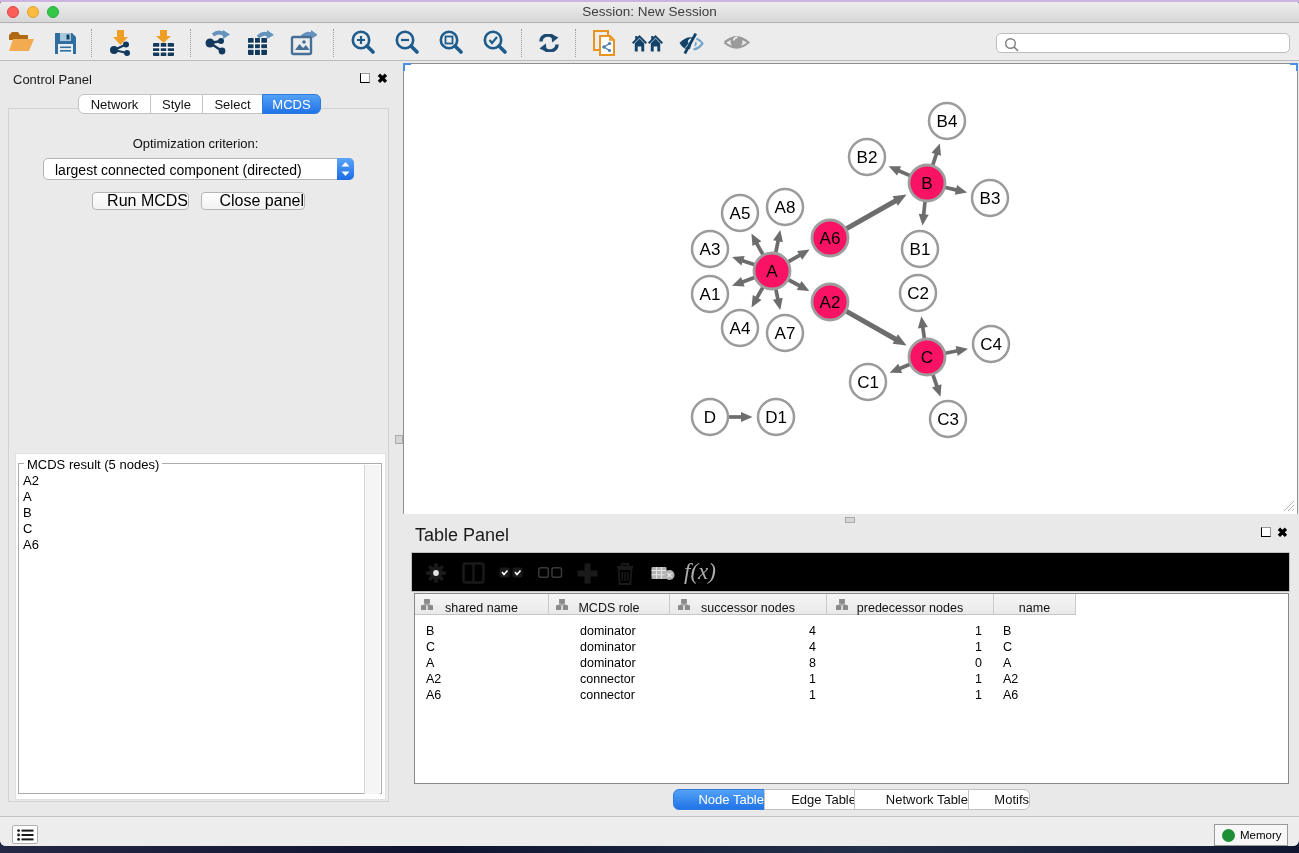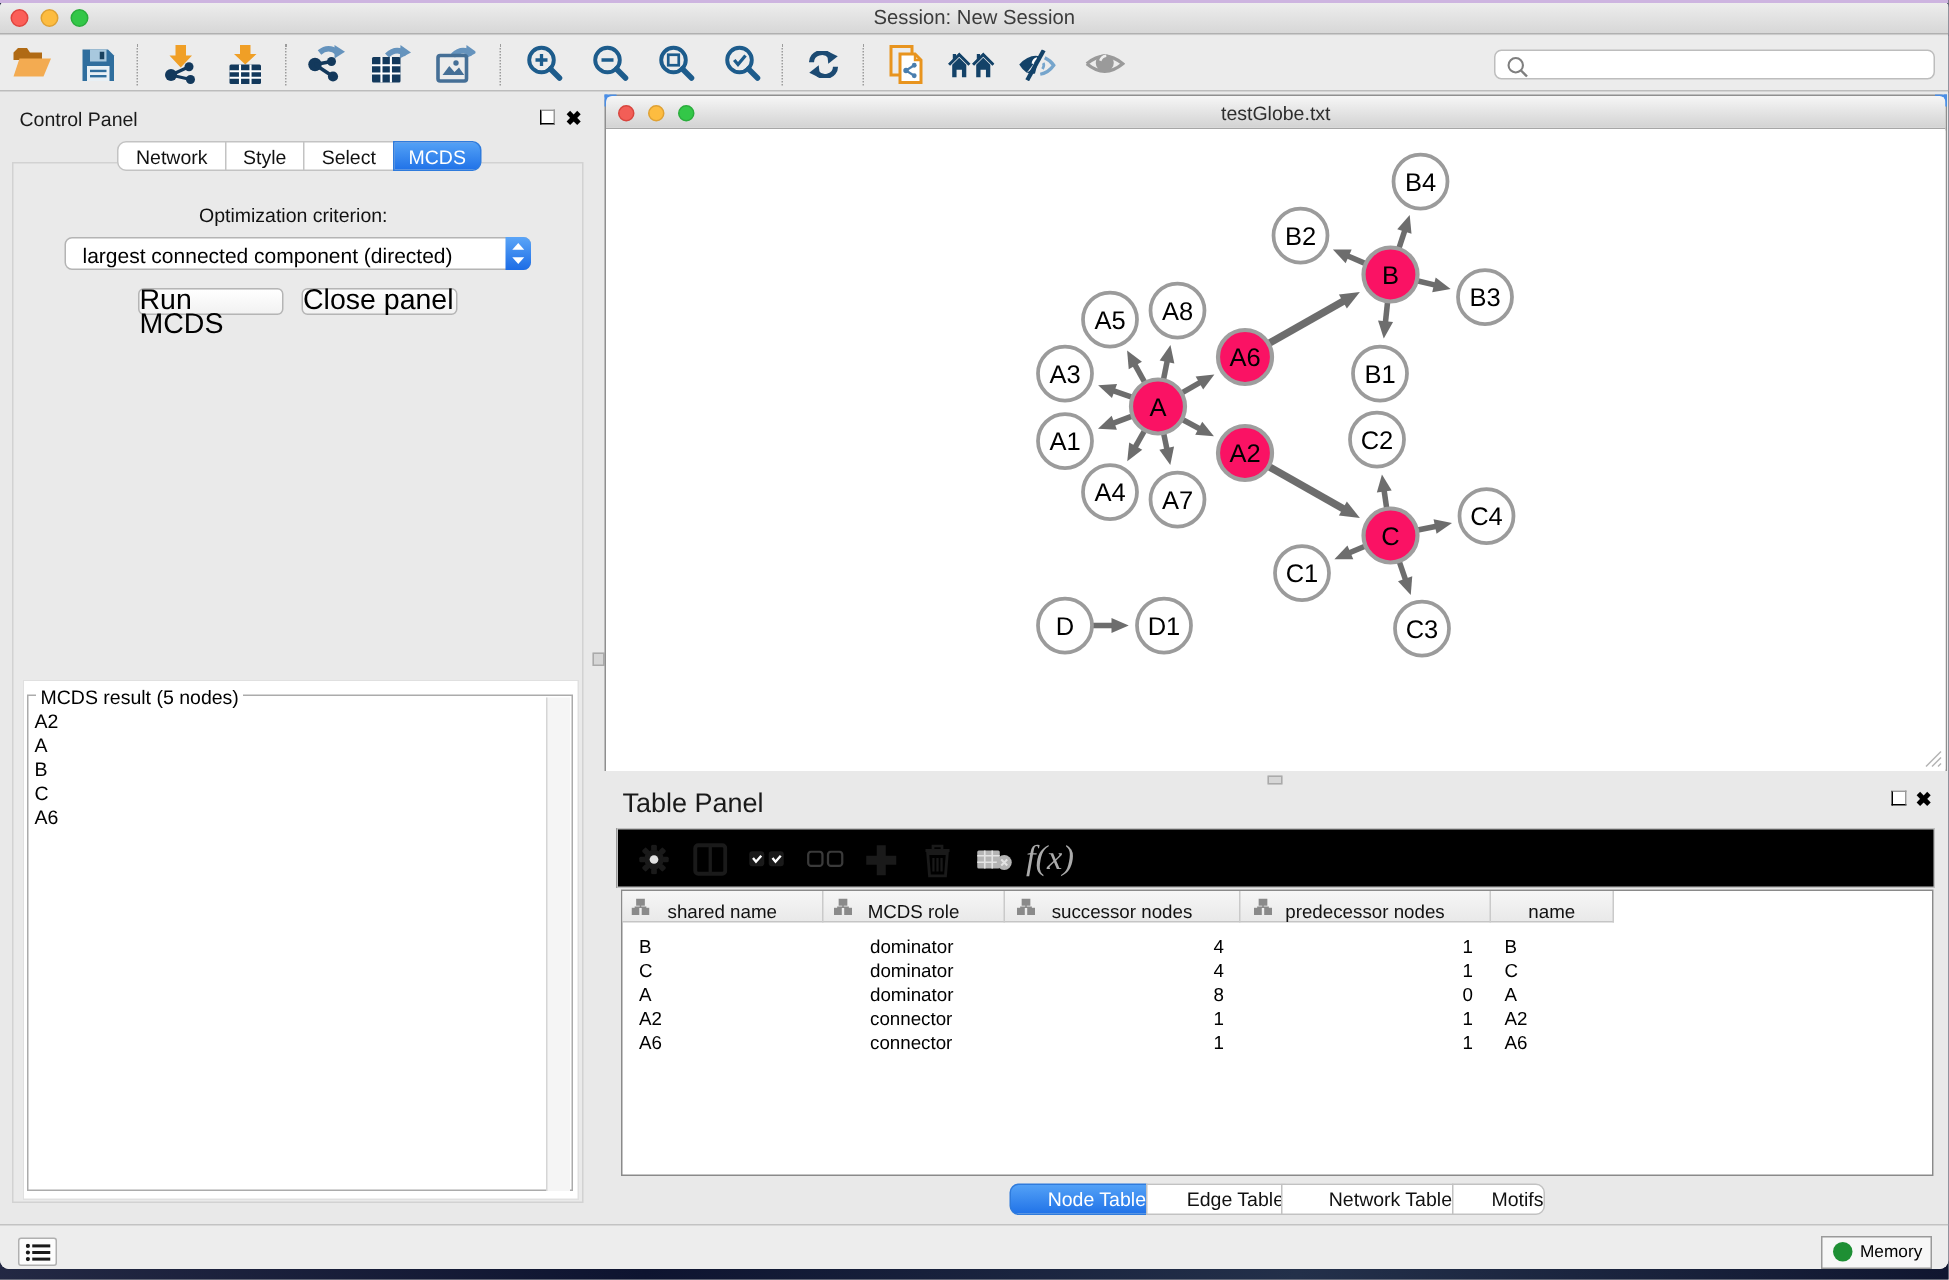--- a/index.html
+++ b/index.html
@@ -20,21 +20,21 @@
 .floaticon{position:absolute;width:10px;height:10px;border:1.5px solid #000;border-top-color:#9a9a9a;border-right-color:#9a9a9a;background:#fff}
 .xicon{position:absolute;font-size:13px;color:#000;font-weight:bold;line-height:10px}
 #cptabs{position:absolute;left:78px;top:32px;height:20px}
 .tab{position:absolute;top:0;height:20px;background:#fff;border:1px solid #c3c3c3;font-size:13px;color:#111;text-align:center;line-height:19px}
 .tabsel{background:linear-gradient(#53a1f6,#2173e8);color:#fff;border-color:#2f7bdc}
 #cppanel{position:absolute;left:8px;top:46px;width:381px;height:694px;border:1px solid #d2d2d2;background:#eaeaea}
 #optlabel{position:absolute;left:0;top:74px;width:391px;text-align:center;font-size:13px;color:#111}
 #dropdown{position:absolute;left:43px;top:96px;width:311px;height:22px;background:#fff;border:1px solid #b4b4b4;border-radius:5px}
 #dropdown .dtext{position:absolute;left:11px;top:3px;font-size:14px;color:#000}
 #stepper{position:absolute;right:-1px;top:-1px;width:17px;height:22px;background:linear-gradient(#5ba5f7,#1c6ce6);border-radius:0 5px 5px 0}
-.btn{position:absolute;height:18px;background:linear-gradient(#ffffff,#f2f2f2);border:1px solid #b5b5b5;border-radius:4px;font-size:19px;color:#000;text-align:left;line-height:16px}
+.btn{position:absolute;height:18px;background:linear-gradient(#ffffff,#f2f2f2);border:1px solid #b5b5b5;border-radius:4px;font-size:16px;color:#000;text-align:right;line-height:16px}
 #mcdsbox{position:absolute;left:15px;top:391px;width:371px;height:347px;background:#fff;border:1px solid #e0e0e0}
 #fieldset{position:absolute;left:2px;top:9px;width:364px;height:331px;border:1px solid #ababab}
 #legend{position:absolute;left:5px;top:-7px;background:#fff;padding:0 3px;font-size:13px;color:#000}
 #mcdslist{position:absolute;left:4px;top:9px;font-size:13px;color:#000;line-height:16px}
 #mcdstrack{position:absolute;right:1px;top:1px;width:16px;height:329px;background:#f5f5f5;border-left:1px solid #d5d5d5}
 
 #netwin{position:absolute;left:403px;top:1px;width:895px;height:451px;background:#fff;border:1px solid #8f8f8f;border-radius:4px 4px 0 0}
 #nettitle{position:absolute;left:0;top:0;width:100%;height:22px;background:linear-gradient(#f6f6f6,#d3d3d3);border-bottom:1px solid #a6a6a6;border-radius:4px 4px 0 0}
 #nettitletext{position:absolute;left:0;top:4px;width:100%;text-align:center;font-size:13px;color:#2d2d2d}
 #netcanvas{position:absolute;left:0;top:23px;width:893px;height:427px;background:#fff}
@@ -217,26 +217,20 @@
             <div id="legend">MCDS result (5 nodes)</div>
         <div id="mcdslist">A2<br>A<br>B<br>C<br>A6</div>
         <div id="mcdstrack"></div>
       </div>
     </div>
     <div class="handle" style="left:395px;top:373px;width:8px;height:9px"></div>
     <div class="handle" style="left:845px;top:455px;width:10px;height:6px"></div>
     <div id="netwin">
           <div style="position:absolute;left:-1px;top:-1px;width:8px;height:8px;border-left:2px solid #4b8ee5;border-top:2px solid #4b8ee5"></div>
           <div style="position:absolute;right:-1px;top:-1px;width:8px;height:8px;border-right:2px solid #4b8ee5;border-top:2px solid #4b8ee5"></div>
-      <div id="nettitle">
-        <div class="tl" style="left:8px;top:6px;width:11px;height:11px;background:#f25e57;border:0.5px solid #d8453e"></div>
-        <div class="tl" style="left:28px;top:6px;width:11px;height:11px;background:#fdbc40;border:0.5px solid #dfa133"></div>
-        <div class="tl" style="left:48px;top:6px;width:11px;height:11px;background:#33c748;border:0.5px solid #2aad3c"></div>
-        <div id="nettitletext">testGlobe.txt</div>
-      </div>
       <div id="netcanvas">
             <svg id="graph" width="894" height="427" style="position:absolute;left:0;top:0">
               <line x1="353.0" y1="189.6" x2="337.9" y2="195.2" stroke="#6d6d6d" stroke-width="3.7"></line>
               <polygon points="328.0,198.8 337.1,190.1 340.6,199.5" fill="#6d6d6d"></polygon>
               <line x1="352.9" y1="178.6" x2="338.0" y2="173.4" stroke="#6d6d6d" stroke-width="3.7"></line>
               <polygon points="328.1,169.9 340.7,169.0 337.3,178.4" fill="#6d6d6d"></polygon>
               <line x1="360.3" y1="170.0" x2="352.4" y2="155.8" stroke="#6d6d6d" stroke-width="3.7"></line>
               <polygon points="347.4,146.6 357.3,154.2 348.5,159.1" fill="#6d6d6d"></polygon>
               <line x1="371.2" y1="168.3" x2="374.2" y2="153.3" stroke="#6d6d6d" stroke-width="3.7"></line>
               <polygon points="376.3,143.0 378.9,155.3 369.1,153.3" fill="#6d6d6d"></polygon>

